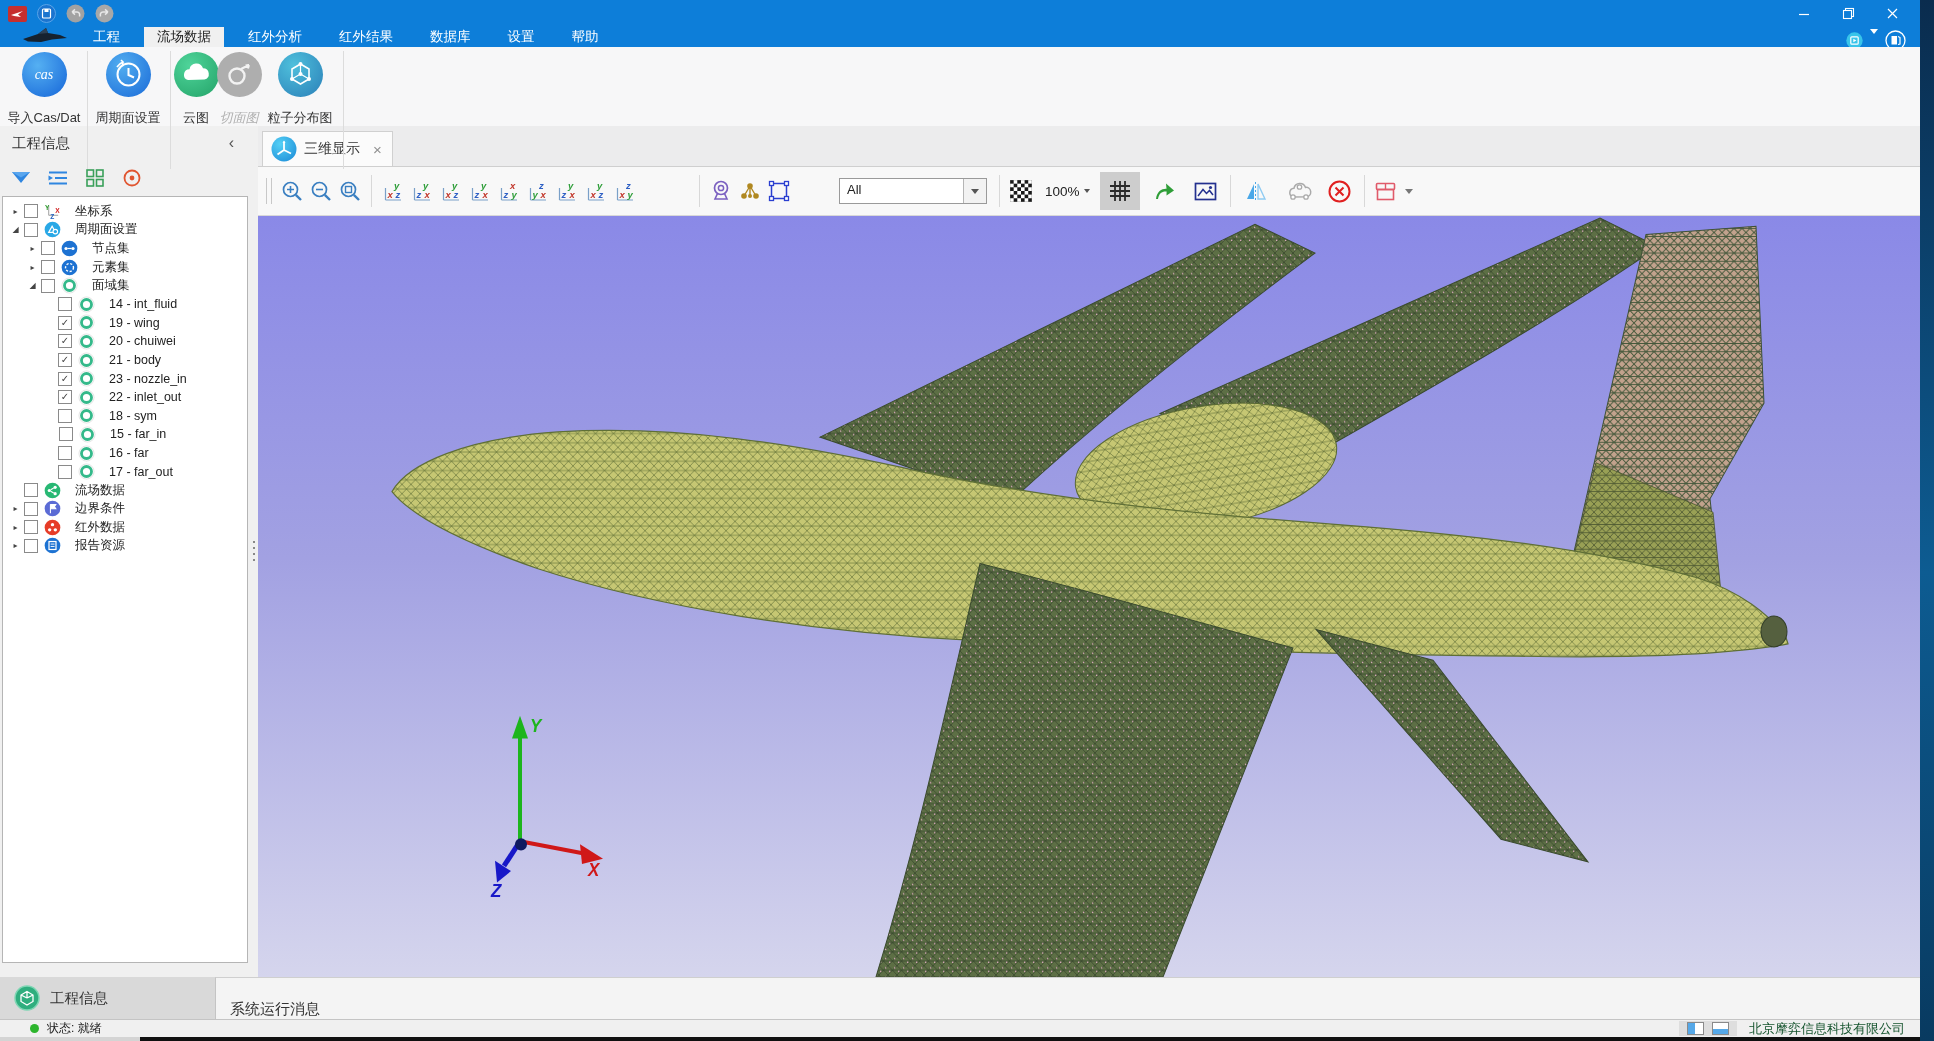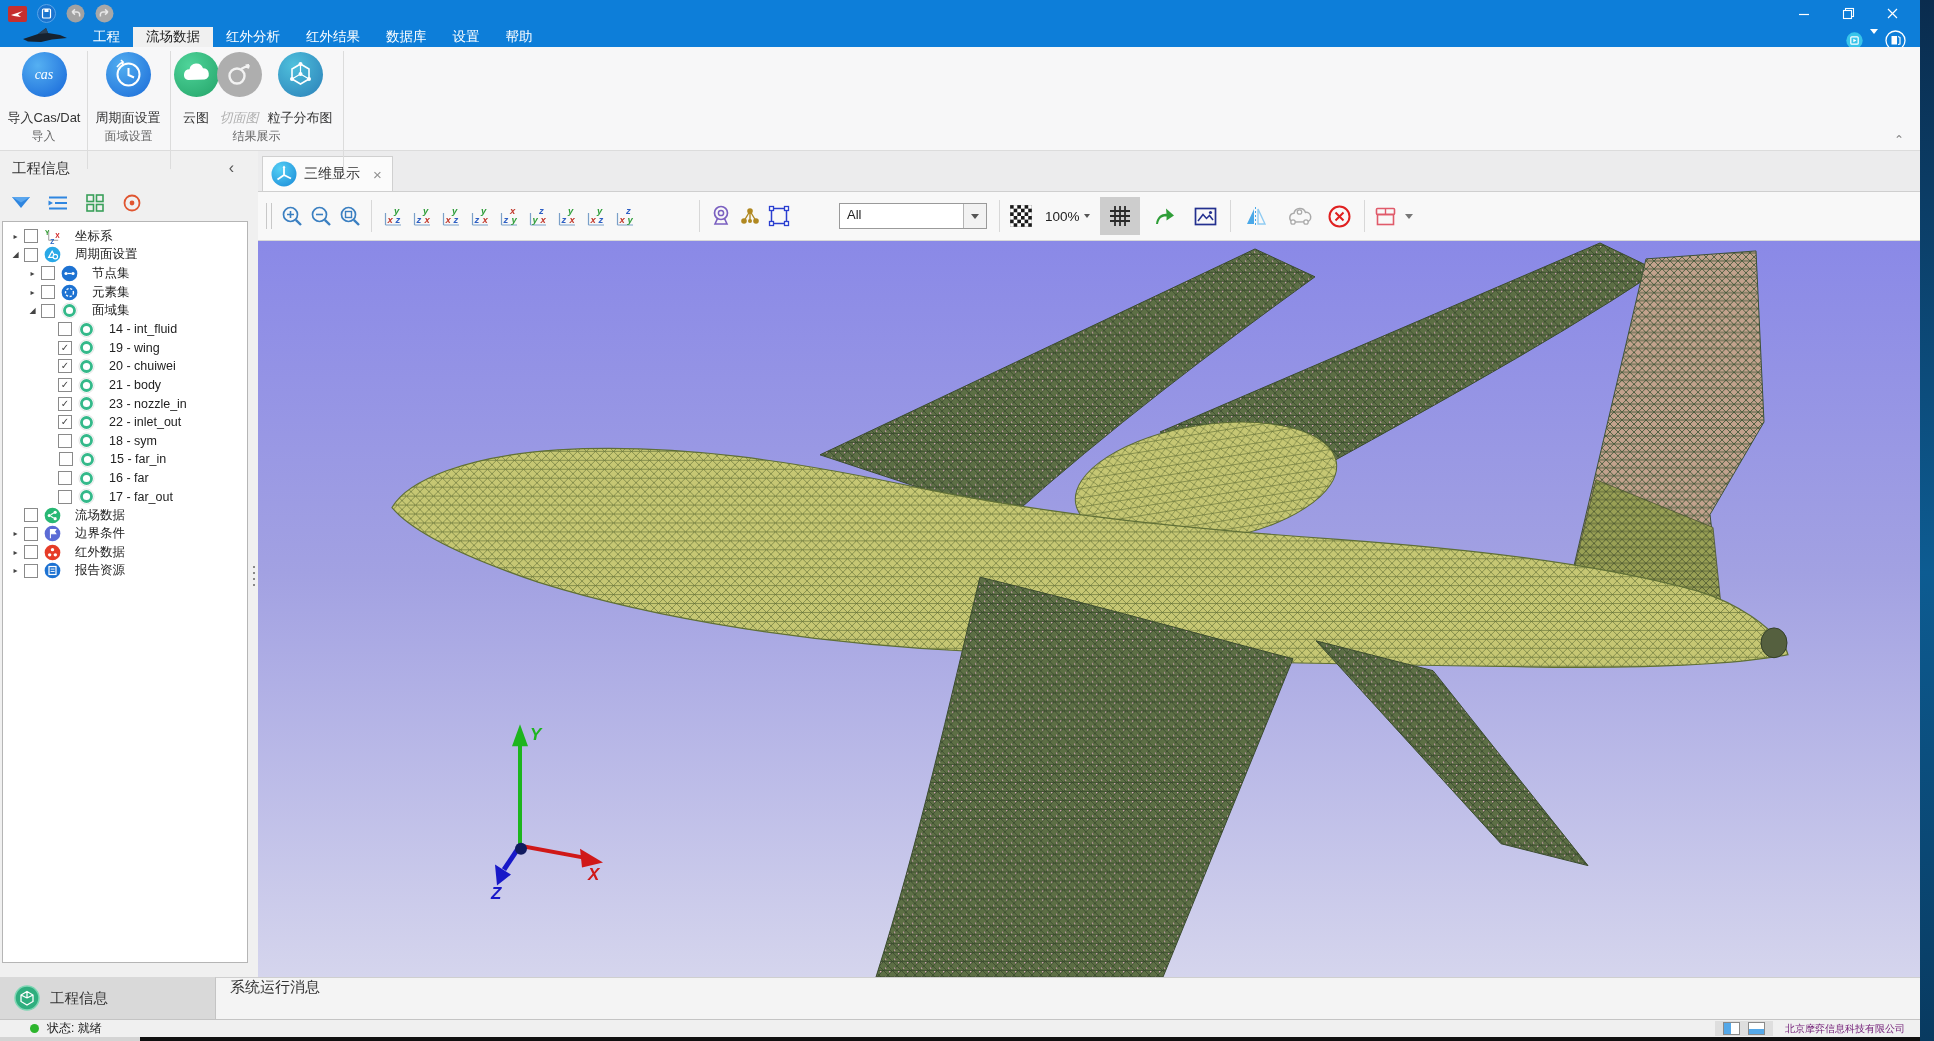--- a/index.html
+++ b/index.html
@@ -13,21 +13,21 @@
   .qat{display:flex;align-items:center;gap:10px;padding-left:8px;}
   .qat .qbtn{width:19px;height:19px;display:flex;align-items:center;justify-content:center;}
   .title-center{position:absolute;left:0;right:0;text-align:center;font-size:13px;pointer-events:none;}
   .title-center .t1{color:#ffffff;}
   .title-center .t2{color:#dcecf8;}
   .wctrl{position:absolute;right:6px;top:0;height:27px;display:flex;}
   .wbtn{width:44px;height:27px;display:flex;align-items:center;justify-content:center;}
   
   .menubar{height:20px;background:#0d7ed9;display:flex;align-items:stretch;position:relative;flex:0 0 auto;}
   .logo{position:absolute;left:20px;top:-2px;width:50px;height:22px;}
-  .menu-items{display:flex;margin-left:80px;}
+  .menu-items{display:flex;margin-left:80px;gap:11px;}
   .mitem{color:#fff;font-size:13.5px;padding:2px 13px 3px;display:flex;align-items:center;}
   .mitem.active{background:#f0f0f0;color:#222;}
   .menubar-icons{position:absolute;right:14px;top:3px;display:flex;align-items:center;gap:7px;}
   
   .ribbonwrap{position:relative;background:#f7f7f8;flex:0 0 auto;}
   .ribbon{height:79px;position:relative;}
   .rsep{position:absolute;top:4px;width:1px;height:118px;background:#dcdcdc;}
   .rbtn{position:absolute;top:5px;display:flex;flex-direction:column;align-items:center;}
   .rcircle{width:45px;height:45px;border-radius:50%;display:flex;align-items:center;justify-content:center;}
   .rlabel{font-size:13px;color:#333;margin-top:12px;white-space:nowrap;}
@@ -72,30 +72,30 @@
   .zoompct{display:flex;align-items:center;gap:4px;margin-left:10px;font-size:13.5px;color:#222;flex:0 0 auto;}
   .gridbtn{width:40px;height:38px;background:#cdcdcd;display:flex;align-items:center;justify-content:center;margin-left:10px;flex:0 0 auto;}
   .vp{flex:1 1 auto;position:relative;min-height:0;
       background:linear-gradient(180deg,#8a89e7 0%,#a2a1e2 45%,#d5d5ed 100%);}
   .vp svg.scene{position:absolute;inset:0;width:100%;height:100%;}
   
   .botrow{height:42px;display:flex;flex:0 0 auto;}
   .pfoot{width:215px;flex:0 0 215px;background:#d9d9d9;display:flex;align-items:center;gap:10px;padding-left:14px;box-sizing:border-box;}
   .pfoot .flabel{font-size:14.5px;color:#333;}
   .msgbar{flex:1;background:#f4f4f4;border-top:1px solid #cfcfcf;border-left:1px solid #c4c4c4;
-       display:flex;align-items:flex-start;padding-left:14px;font-size:15px;color:#333;}
+       display:flex;align-items:flex-end;padding-left:14px;font-size:15px;color:#333;}
   .statusbar{height:17px;background:#f0f0f0;border-top:1px solid #c4c4c4;display:flex;align-items:center;
        position:relative;flex:0 0 auto;font-size:12px;color:#222;}
   .statusbar .sdot{width:9px;height:9px;border-radius:50%;background:#2db52d;margin:0 8px 0 30px;}
   .sb-right{position:absolute;right:15px;display:flex;align-items:center;gap:12px;}
   .sb-icons{background:#dedede;display:flex;gap:8px;padding:1px 8px;}
   .sbi{width:17px;height:13px;border:1px solid #8a8a8a;box-sizing:border-box;}
   .sbi.left{background:linear-gradient(90deg,#55a8e8 0 45%,#fff 45%);}
   .sbi.bottom{background:linear-gradient(180deg,#fff 0 55%,#55a8e8 55%);}
-  .company{font-size:10px;color:#701a75;}
+  .company{font-size:13px;color:#14532d;}
   .bottomstrip{height:4px;background:linear-gradient(90deg,#d4d4d4 0 140px,#101010 140px);flex:0 0 auto;}
 </style>
 </head>
 <body>
 
 <div class="win">
 
   <div class="titlebar">
     <div class="qat">
       <span class="qbtn">
@@ -225,26 +225,20 @@
             <path d="M22.5 12 L31 17 V27 L22.5 32 L14 27 V17 Z" fill="none" stroke="#fff" stroke-width="1.6"></path>
             <path d="M22.5 12 V22 M22.5 22 L14 27 M22.5 22 L31 27" fill="none" stroke="#fff" stroke-width="1.2"></path>
             <circle cx="22.5" cy="12" r="2" fill="#fff"></circle>
               <circle cx="14" cy="27" r="2" fill="#fff"></circle>
             <circle cx="31" cy="27" r="2" fill="#fff"></circle>
               <circle cx="22.5" cy="22" r="2" fill="#fff"></circle>
           </svg>
         </span>
         <span class="rlabel">粒子分布图</span>
       </div>
-    </div>
-    <div class="grouprow">
-      <span class="glabel" style="left:0;width:87px;">导入</span>
-      <span class="glabel" style="left:87px;width:83px;">面域设置</span>
-      <span class="glabel" style="left:170px;width:173px;">结果展示</span>
-      <span class="ribbon-collapse">⌃</span>
     </div>
   </div>
 
   <div class="mainrow">
 
     <div class="lpanel">
       <div class="phead">
         <span class="ptitle">工程信息</span>
         <span class="pchev">‹</span>
       </div>

